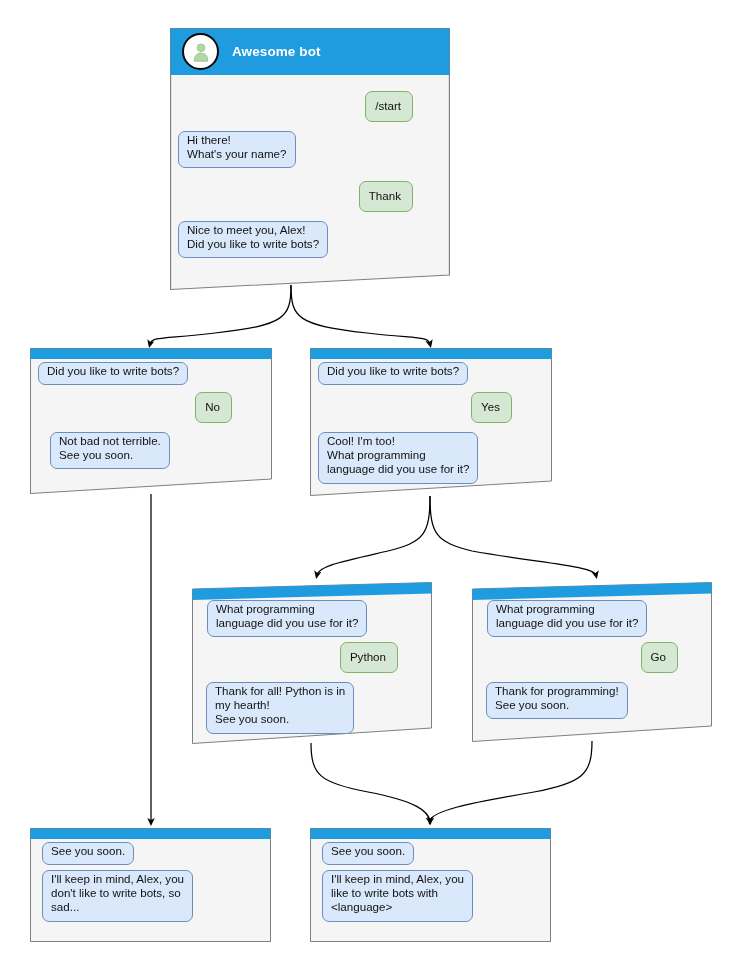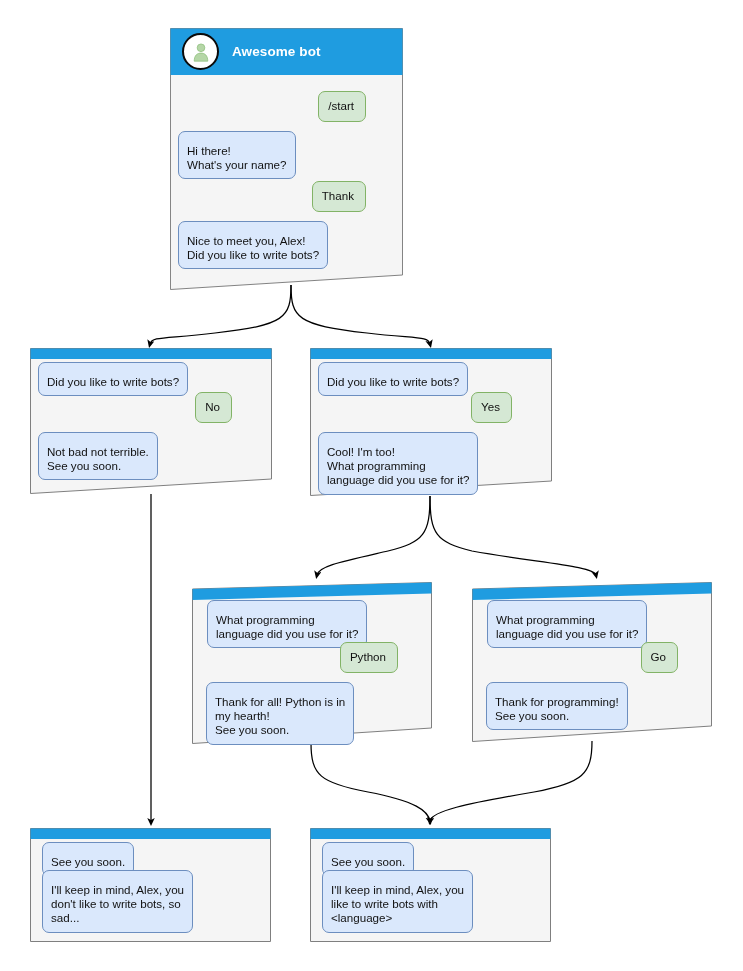--- a/index.html
+++ b/index.html
@@ -67,21 +67,21 @@
     box-sizing:border-box;
   }
   .bubble{
     position:absolute;
     box-sizing:border-box;
     border-radius:7px;
     border:1px solid;
     font-size:11.6px;
     line-height:14.2px;
     color:#111111;
-    padding:12px 8px 6px 8px;
+    padding:1px 8px 6px 8px;
     white-space:pre;
   }
   .bubble.bot{
     background:#dae8fc;
     border-color:#6c8ebf;
     left:8px;
   }
   .bubble.user{
     background:#d5e8d4;
     border-color:#82b366;
@@ -108,21 +108,21 @@
 
     <path d="M430,496 C430,534 436,542 472,551 C540,563 594,566 596,575" fill="none" stroke="#000000" stroke-width="1.25" marker-end="url(#arrow)"></path>
 
     <path d="M151,494 L151,822" fill="none" stroke="#000000" stroke-width="1.25" marker-end="url(#arrow)"></path>
 
     <path d="M311,743 C311,775 320,783 368,792 C416,801 428,811 430,821" fill="none" stroke="#000000" stroke-width="1.25" marker-end="url(#arrow)"></path>
 
     <path d="M592,741 C592,774 583,783 534,792 C464,804 432,811 430,821" fill="none" stroke="#000000" stroke-width="1.25" marker-end="url(#arrow)"></path>
   </svg>
 
-  <div class="card" style="left:170px;top:28px;width:233px;height:262px;">
+  <div class="card" style="left:170px;top:28px;width:280px;height:262px;">
     <svg class="shape" viewBox="0 0 242 262" preserveAspectRatio="none">
       <path d="M0.5,0.5 L241.5,0.5 L241.5,247 L0.5,261.5 Z" fill="#f5f5f5" stroke="#7f7f7f" stroke-width="1"></path>
       <path d="M0.5,0.5 L241.5,0.5 L241.5,47 L0.5,47 Z" fill="#1f9ce0" stroke="none"></path>
     </svg>
 
     <div class="titlebar">
       <div class="avatar">
         <svg width="22" height="22" viewBox="0 0 24 24" aria-hidden="true">
           <circle cx="12" cy="7.4" r="4.2" fill="#b5d6a7" stroke="#8cbf7a" stroke-width="0.8"></circle>
           <path d="M4.6,22 C4.6,15.6 8,13.2 12,13.2 C16,13.2 19.4,15.6 19.4,22 Z" fill="#b5d6a7" stroke="#8cbf7a" stroke-width="0.8"></path>
@@ -142,21 +142,21 @@
   </div>
 
   <div class="card" style="left:30px;top:348px;width:242px;height:146px;">
     <svg class="shape" viewBox="0 0 242 146" preserveAspectRatio="none">
       <path d="M0.5,0.5 L241.5,0.5 L241.5,131 L0.5,145.5 Z" fill="#f5f5f5" stroke="#7f7f7f" stroke-width="1"></path>
       <path d="M0.5,0.5 L241.5,0.5 L241.5,11 L0.5,11 Z" fill="#1f9ce0" stroke="none"></path>
     </svg>
     <div class="msgs">
       <div class="bubble bot" style="top:14px;">Did you like to write bots?</div>
       <div class="bubble user" style="left:auto;right:40px;top:44px;">No</div>
-      <div class="bubble bot" style="top:84px;">Not bad not terrible.
+      <div class="bubble bot" style="top:84px;margin-left:12px;">Not bad not terrible.
 See you soon.</div>
     </div>
   </div>
 
   <div class="card" style="left:310px;top:348px;width:242px;height:148px;">
     <svg class="shape" viewBox="0 0 242 148" preserveAspectRatio="none">
       <path d="M0.5,0.5 L241.5,0.5 L241.5,133 L0.5,147.5 Z" fill="#f5f5f5" stroke="#7f7f7f" stroke-width="1"></path>
       <path d="M0.5,0.5 L241.5,0.5 L241.5,11 L0.5,11 Z" fill="#1f9ce0" stroke="none"></path>
     </svg>
     <div class="msgs">

